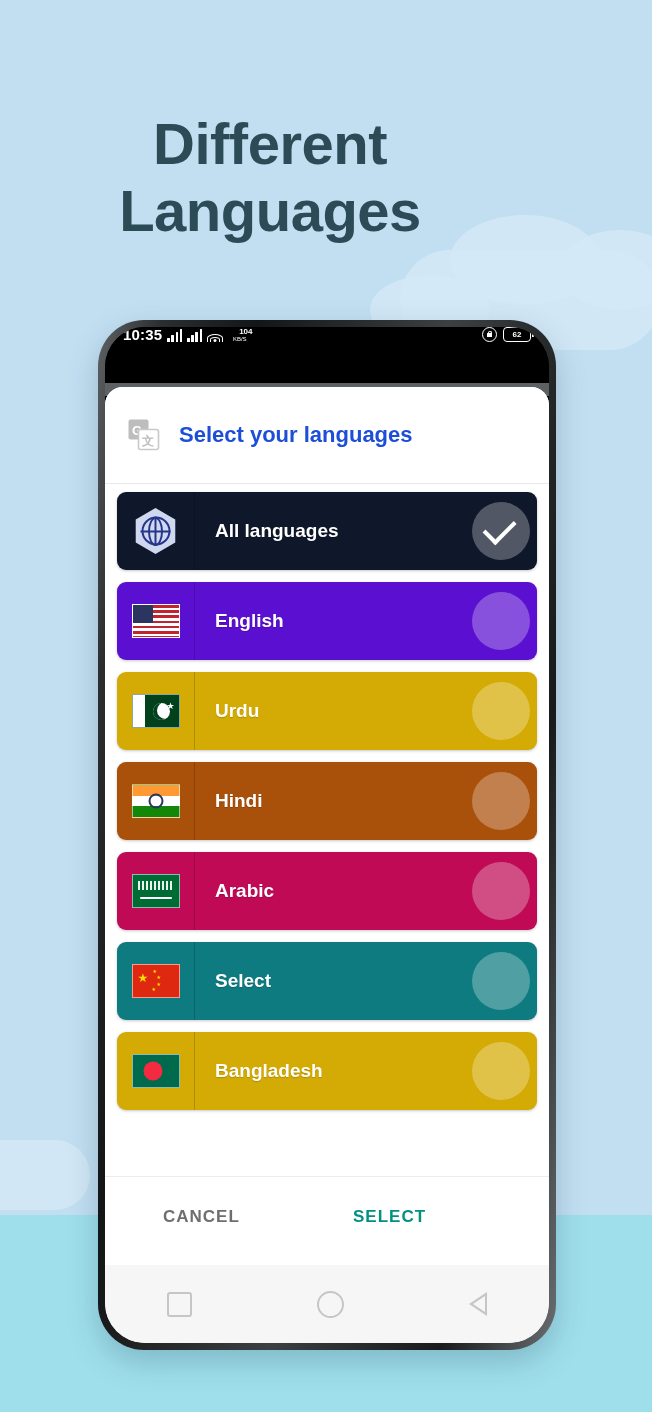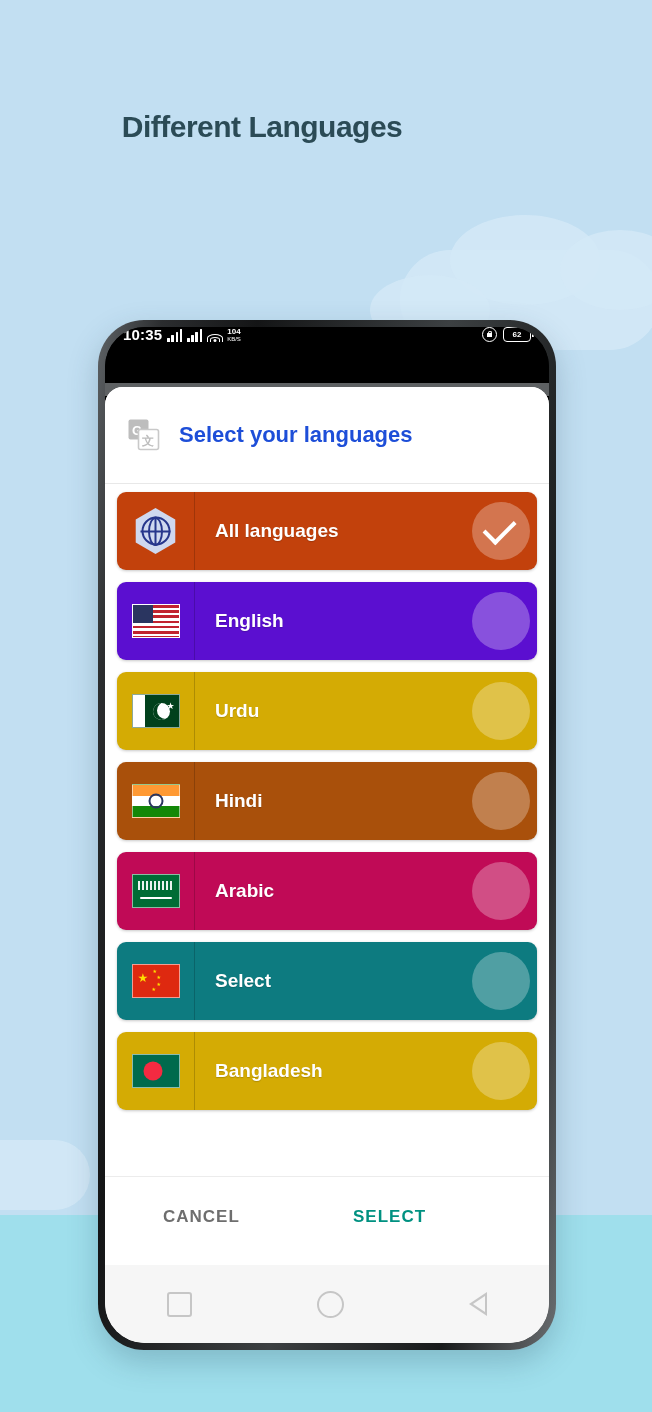--- a/index.html
+++ b/index.html
@@ -12,22 +12,22 @@
   .bg-water{position:absolute;left:0;top:1215px;width:652px;height:197px;background:#9fdfec;}
   .cloud{position:absolute;background:#d3e9f7;border-radius:50%;opacity:.85;}
   .cloud-a{left:400px;top:250px;width:260px;height:100px;border-radius:60px;}
   .cloud-b{left:450px;top:215px;width:150px;height:90px;}
   .cloud-c{left:370px;top:275px;width:120px;height:70px;}
   .cloud-d{left:560px;top:230px;width:120px;height:80px;}
   .cloud-e{left:-60px;top:1140px;width:150px;height:70px;border-radius:40px;}
   .cloud-f{left:160px;top:700px;width:120px;height:60px;border-radius:40px;opacity:.5;}
 
   .page-title{
-    position:absolute;left:4px;top:110px;width:516px;text-align:center;
-    font-size:30px;font-weight:bold;color:#2b4b56;letter-spacing:-.5px;
+    position:absolute;left:12px;top:110px;width:516px;text-align:center;
+    font-size:58px;font-weight:bold;color:#2b4b56;letter-spacing:-.5px;
   }
 
   
   .phone{
     position:absolute;left:98px;top:320px;width:458px;height:1030px;
     border-radius:46px;
     background:linear-gradient(100deg,#5f6366 0%,#2b2d2f 10%,#141516 25%,#3c4042 55%,#181a1b 82%,#6a6e71 100%);
     box-shadow:0 12px 30px rgba(40,70,90,.25);
     padding:7px;box-sizing:border-box;
   }
@@ -48,21 +48,21 @@
   .bars i:nth-child(2){height:7px;}
   .bars i:nth-child(3){height:10px;}
   .bars i:nth-child(4){height:13px;}
   .wifi{position:relative;width:15px;height:13px;}
   .wifi span{position:absolute;left:50%;bottom:0;transform:translateX(-50%);
     border:1.6px solid #fff;border-bottom:none;border-radius:50% 50% 0 0;}
   .wifi span:nth-child(1){width:14px;height:7px;}
   .wifi span:nth-child(2){width:8px;height:4px;}
   .wifi span:nth-child(3){width:3px;height:3px;background:#fff;border-radius:50%;border:none;}
   .netspeed{display:flex;flex-direction:column;align-items:center;line-height:1;}
-  .netspeed b{font-size:8px;font-weight:bold;}
+  .netspeed b{font-size:8px;font-weight:bold;margin-left:12px;}
   .netspeed s{font-size:6px;text-decoration:none;}
   .sb-right{display:flex;align-items:center;gap:6px;}
   .lock-ic{width:13px;height:13px;border:1.3px solid #fff;border-radius:50%;
     position:relative;}
   .lock-ic:after{content:"";position:absolute;left:3.5px;top:5px;width:5px;height:4px;
     background:#fff;border-radius:.5px;}
   .lock-ic:before{content:"";position:absolute;left:4.6px;top:2.6px;width:2.4px;height:2.8px;
     border:1px solid #fff;border-bottom:none;border-radius:2px 2px 0 0;}
   .battery{width:26px;height:13px;border:1.3px solid #fff;border-radius:4px;
     display:flex;align-items:center;justify-content:center;position:relative;}
@@ -219,21 +219,21 @@
             <text x="5" y="16.5" font-size="13" font-weight="bold" fill="#ffffff" font-family="Liberation Sans, sans-serif">G</text>
             <rect x="11.5" y="11.5" width="20" height="20" rx="2" fill="#ffffff" stroke="#c9c9c9" stroke-width="1.6"></rect>
             <text x="15" y="27" font-size="12" font-weight="bold" fill="#bdbdbd" font-family="Liberation Sans, sans-serif">文</text>
           </svg>
         </span>
         <span class="dlg-title">Select your languages</span>
       </div>
 
       <div class="lang-list">
 
-        <div class="lang-row" style="background:#c2410c;">
+        <div class="lang-row" style="background:#0f172a;">
           <span class="flag-wrap">
             <span class="hex">
                 <span class="shape"></span>
                 <span class="globe">
                   <em></em>
                 </span>
               </span>
           </span>
           <span class="lang-name">All languages</span>
           <span class="sel-circle">

